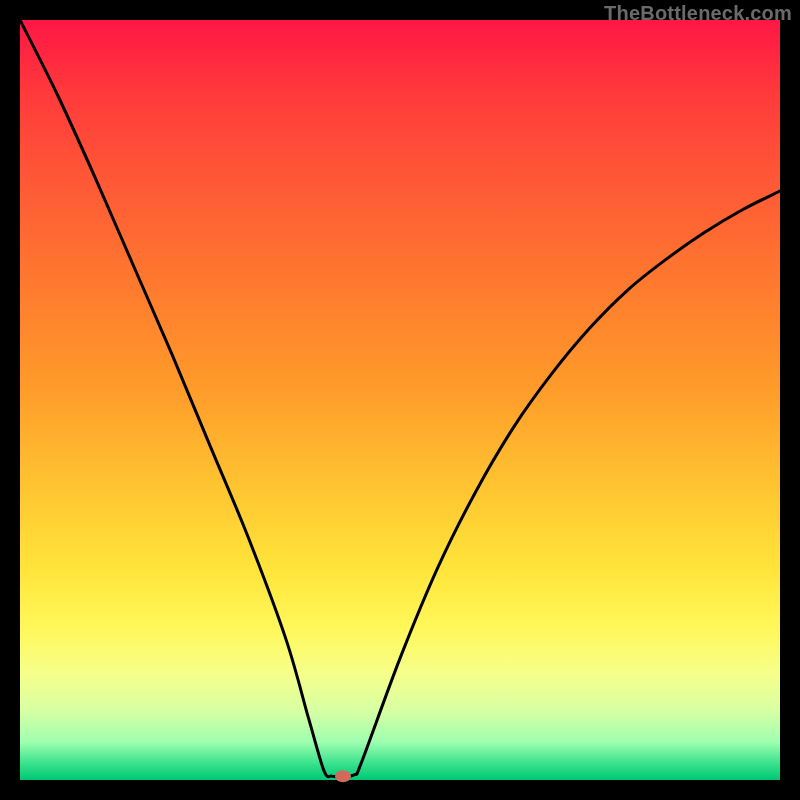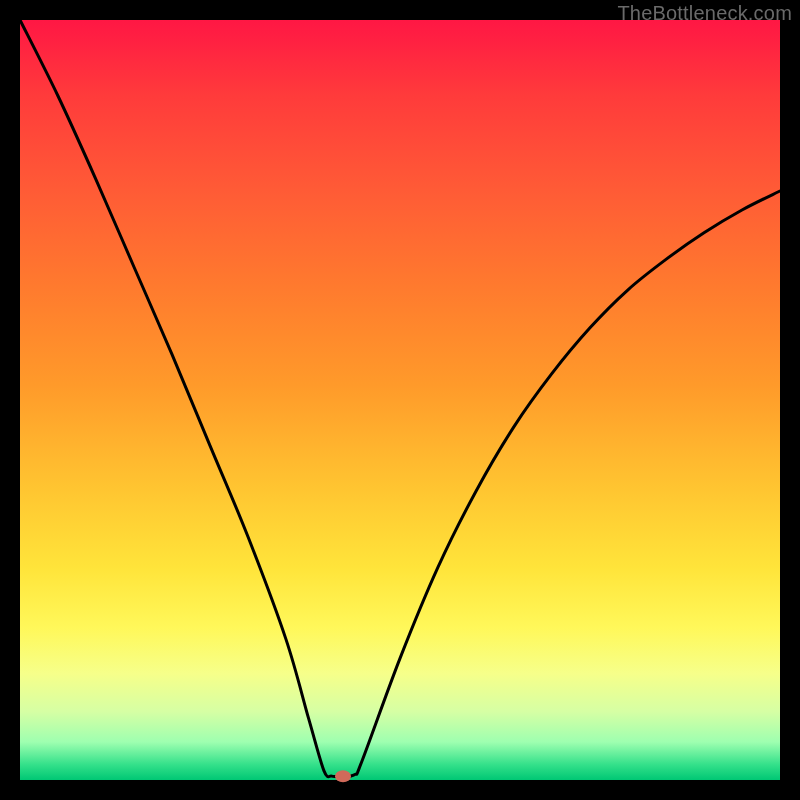--- a/index.html
+++ b/index.html
@@ -46,21 +46,21 @@
     left: 0;
     top: 0;
   }
   .watermark {
     position: absolute;
     top: 2px;
     right: 8px;
     color: #6a6a6a;
     font-size: 20px;
     letter-spacing: 0.2px;
-    font-weight: 400;
+    font-weight: 700;
   }
 </style>
 </head>
 <body>
 
 <div class="frame">
   <div class="plot-area"></div>
 
   <svg width="800" height="800" viewBox="0 0 800 800">
     <g>

